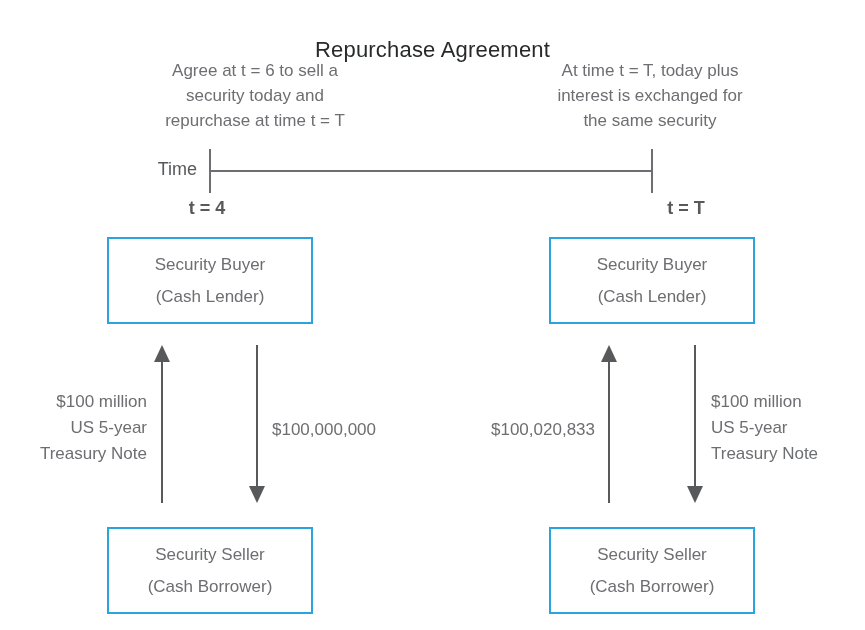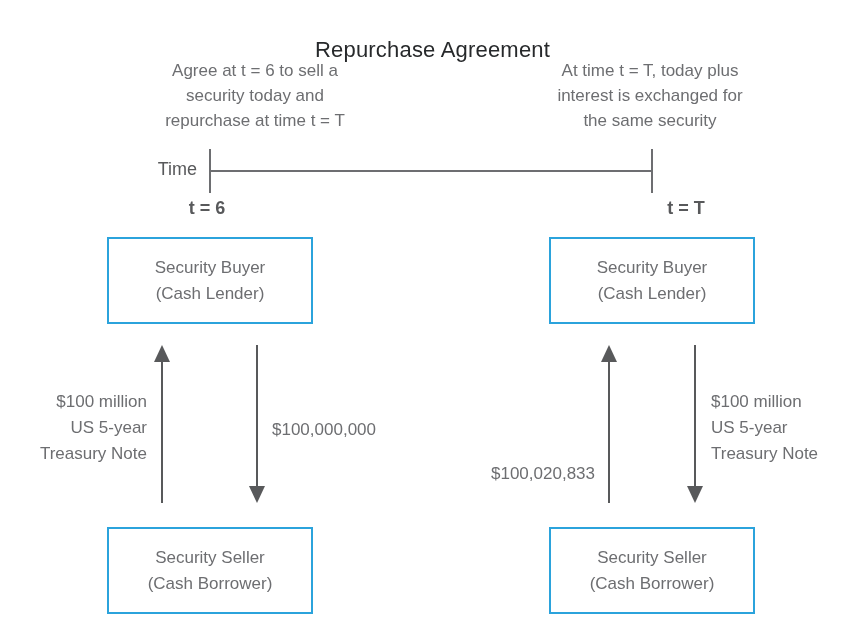--- a/index.html
+++ b/index.html
@@ -84,21 +84,21 @@
   .box {
     position: absolute;
     width: 206px; height: 87px;
     border: 2px solid var(--box-border);
     background: var(--background);
     display: flex;
     align-items: center;
     justify-content: center;
     text-align: center;
     font-size: 17px;
-    line-height: 26px;
+    line-height: 32px;
     color: var(--text-gray);
     white-space: pre-line;
   }
   .box-tl { left: 107px; top: 237px; }
   .box-tr { left: 549px; top: 237px; }
   .box-bl { left: 107px; top: 527px; }
   .box-br { left: 549px; top: 527px; }
 
   .arrow {
     position: absolute;
@@ -129,42 +129,42 @@
 
   .flow-label {
     position: absolute;
     font-size: 17px;
     line-height: 26px;
     color: var(--text-gray);
     white-space: pre-line;
   }
   .flow-up1   { left: 10px;  top: 389px; width: 137px; text-align: right; }
   .flow-down1 { left: 272px; top: 417px; width: 140px; text-align: left; }
-  .flow-up2   { left: 458px; top: 417px; width: 137px; text-align: right; margin-top: 44px; }
+  .flow-up2   { left: 458px; top: 417px; width: 137px; text-align: right; }
   .flow-down2 { left: 711px; top: 389px; width: 140px; text-align: left; }
 </style>
 </head>
 <body>
 
 <div class="canvas">
 
   <div class="title">Repurchase Agreement</div>
 
   <div class="note note-left">Agree at t = 6 to sell a
 security today and
 repurchase at time t = T</div>
   <div class="note note-right">At time t = T, today plus
 interest is exchanged for
 the same security</div>
 
   <div class="time-label">Time</div>
   <div class="tl-line"></div>
   <div class="tl-tick tick-left"></div>
   <div class="tl-tick tick-right"></div>
-  <div class="t-label t0">t = 6</div>
+  <div class="t-label t0">t = 4</div>
   <div class="t-label tT">t = T</div>
 
   <div class="box box-tl">Security Buyer
 (Cash Lender)</div>
   <div class="box box-tr">Security Buyer
 (Cash Lender)</div>
   <div class="box box-bl">Security Seller
 (Cash Borrower)</div>
   <div class="box box-br">Security Seller
 (Cash Borrower)</div>

